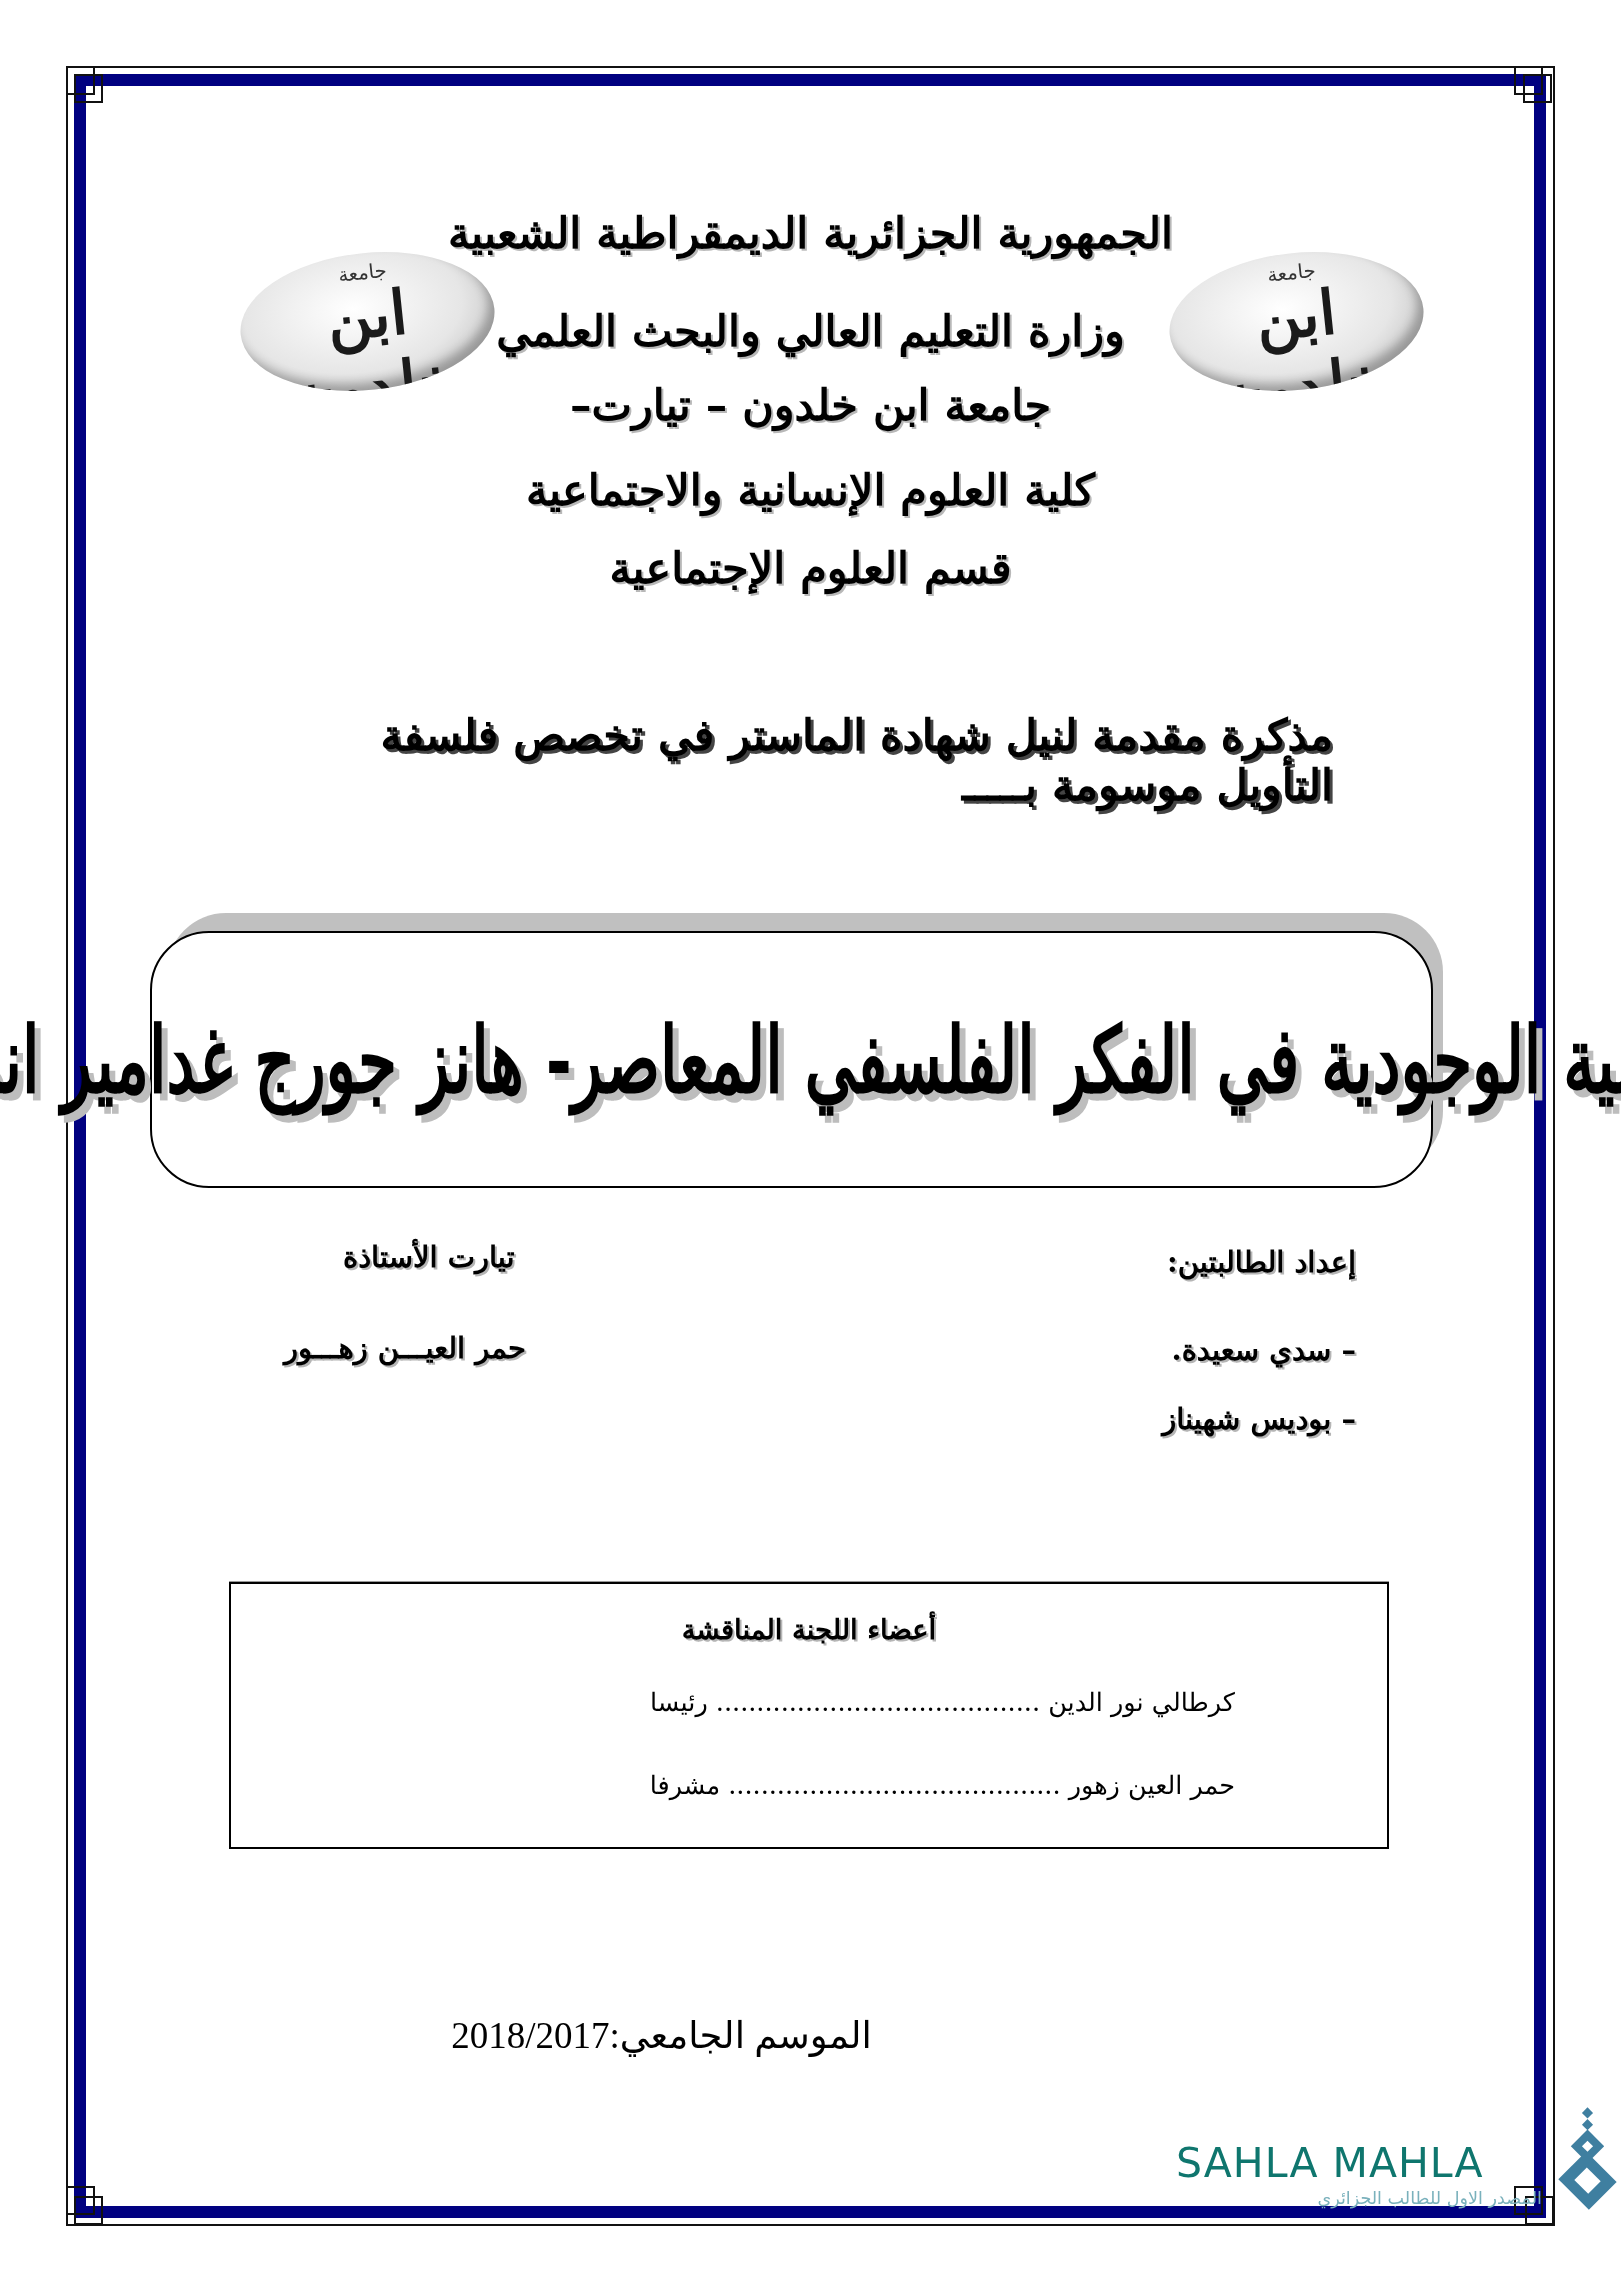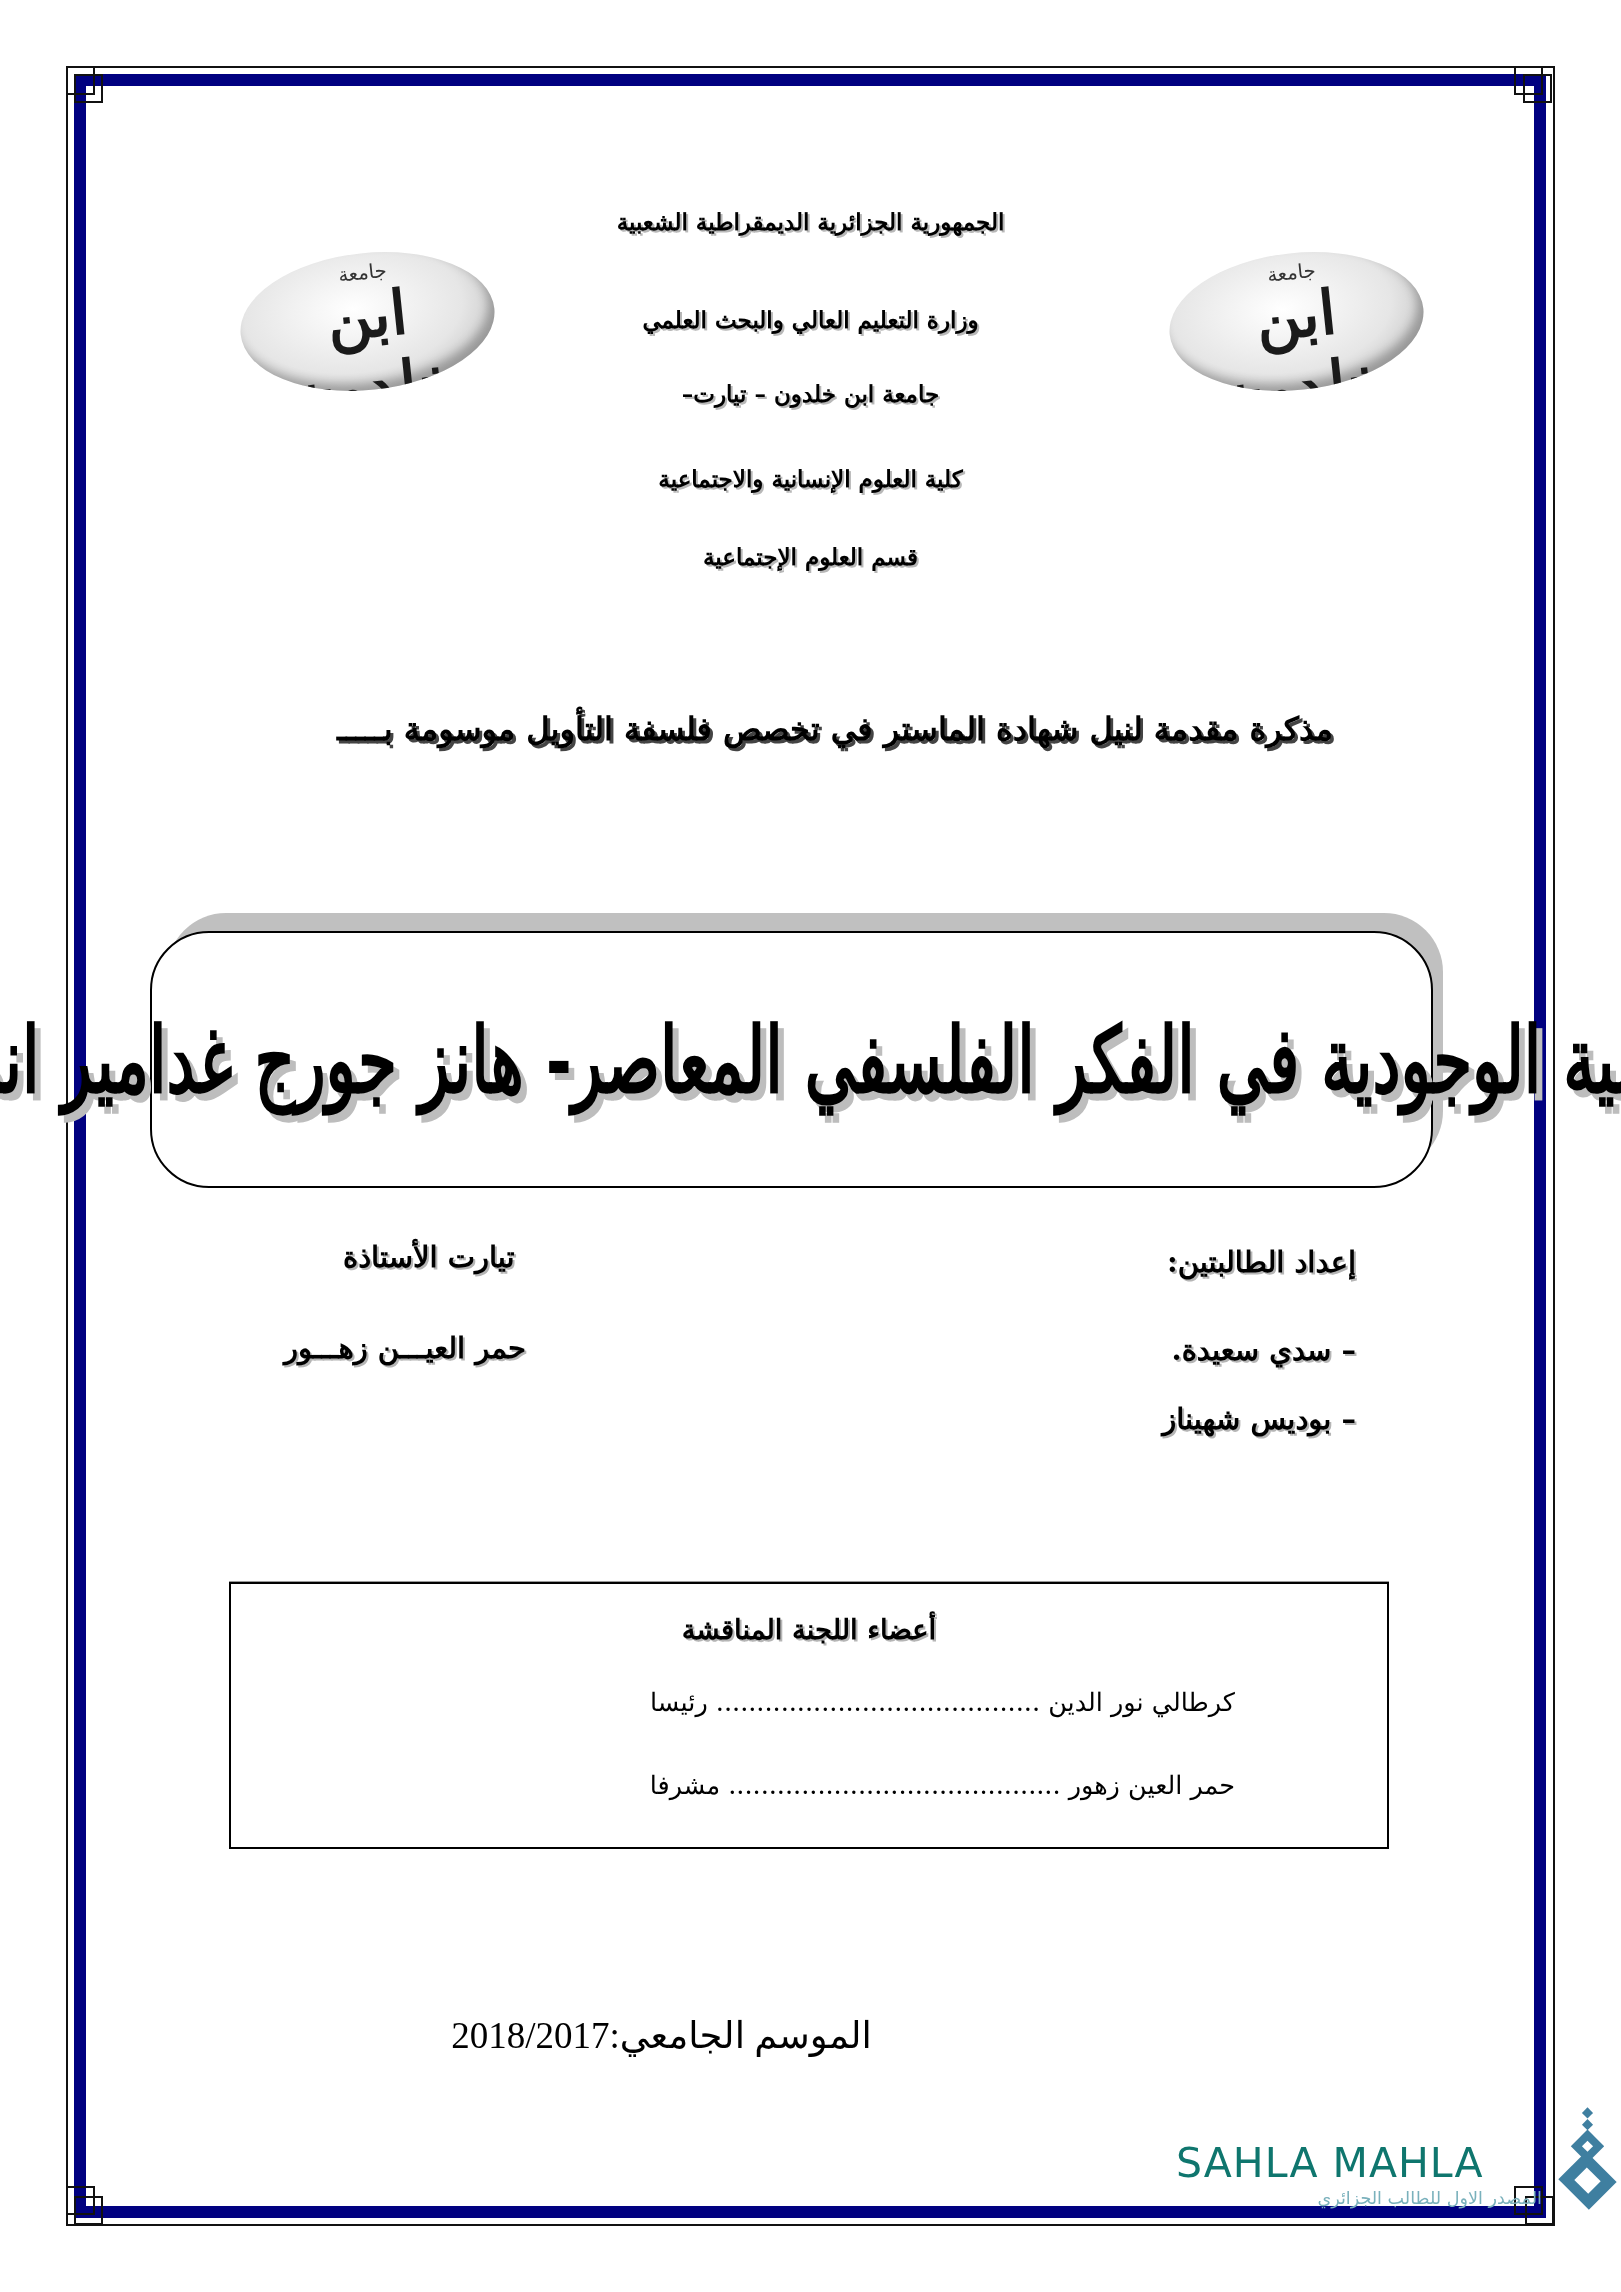--- a/index.html
+++ b/index.html
@@ -24,26 +24,26 @@
     .logo-left { left: 240px; top: 253px; transform: rotate(-6deg); }
     .logo-right { left: 1169px; top: 253px; transform: rotate(-6deg); }
     .logo-text { position: absolute; width: 100%; top: 27.4px; text-align: center;
       font-family: "DejaVu Serif", serif; font-size: 61px; font-weight: bold; color: #1a1a1a;
       direction: rtl; letter-spacing: -2px; }
     .logo-small { position: absolute; width: 100%; top: 7.8px; text-align: center;
       font-size: 19.6px; color: #333; direction: rtl; }
 
     
     .hdr { position: absolute; left: 0; width: 1621px; text-align: center; direction: rtl;
-      font-family: "DejaVu Serif", serif; font-weight: bold; font-size: 23px;
+      font-family: "DejaVu Serif", serif; font-weight: bold; font-size: 43px;
       text-shadow: 2px 2px 0 #b8b8b8; }
     .h1 { top: 208px; } .h2 { top: 294px; margin-top: 12px; } .h3 { top: 380px; } .h4 { top: 465px; } .h5 { top: 543px; }
 
     .memo { position: absolute; top: 710px; left: 294px; width: 1039px; text-align: right; direction: rtl;
-      font-family: "DejaVu Serif", serif; font-weight: bold; font-size: 32px;
+      font-family: "DejaVu Serif", serif; font-weight: bold; font-size: 43px;
       text-shadow: 2.9px 2.9px 0 #444; }
 
     
     .title-shadow { position: absolute; left: 167px; top: 913px; width: 1276px; height: 257px;
       background: #c0c0c0; border-radius: 59px; }
     .title-box { position: absolute; left: 150px; top: 931px; width: 1283px; height: 257px;
       background: #ffffff; border: 2px solid #000; border-radius: 59px; box-sizing: border-box;
       display: flex; align-items: center; justify-content: center; }
     .title-text { direction: rtl; font-family: "DejaVu Serif", serif; font-weight: bold;
       font-size: 63px; transform: scaleY(1.45); letter-spacing: -1px;

